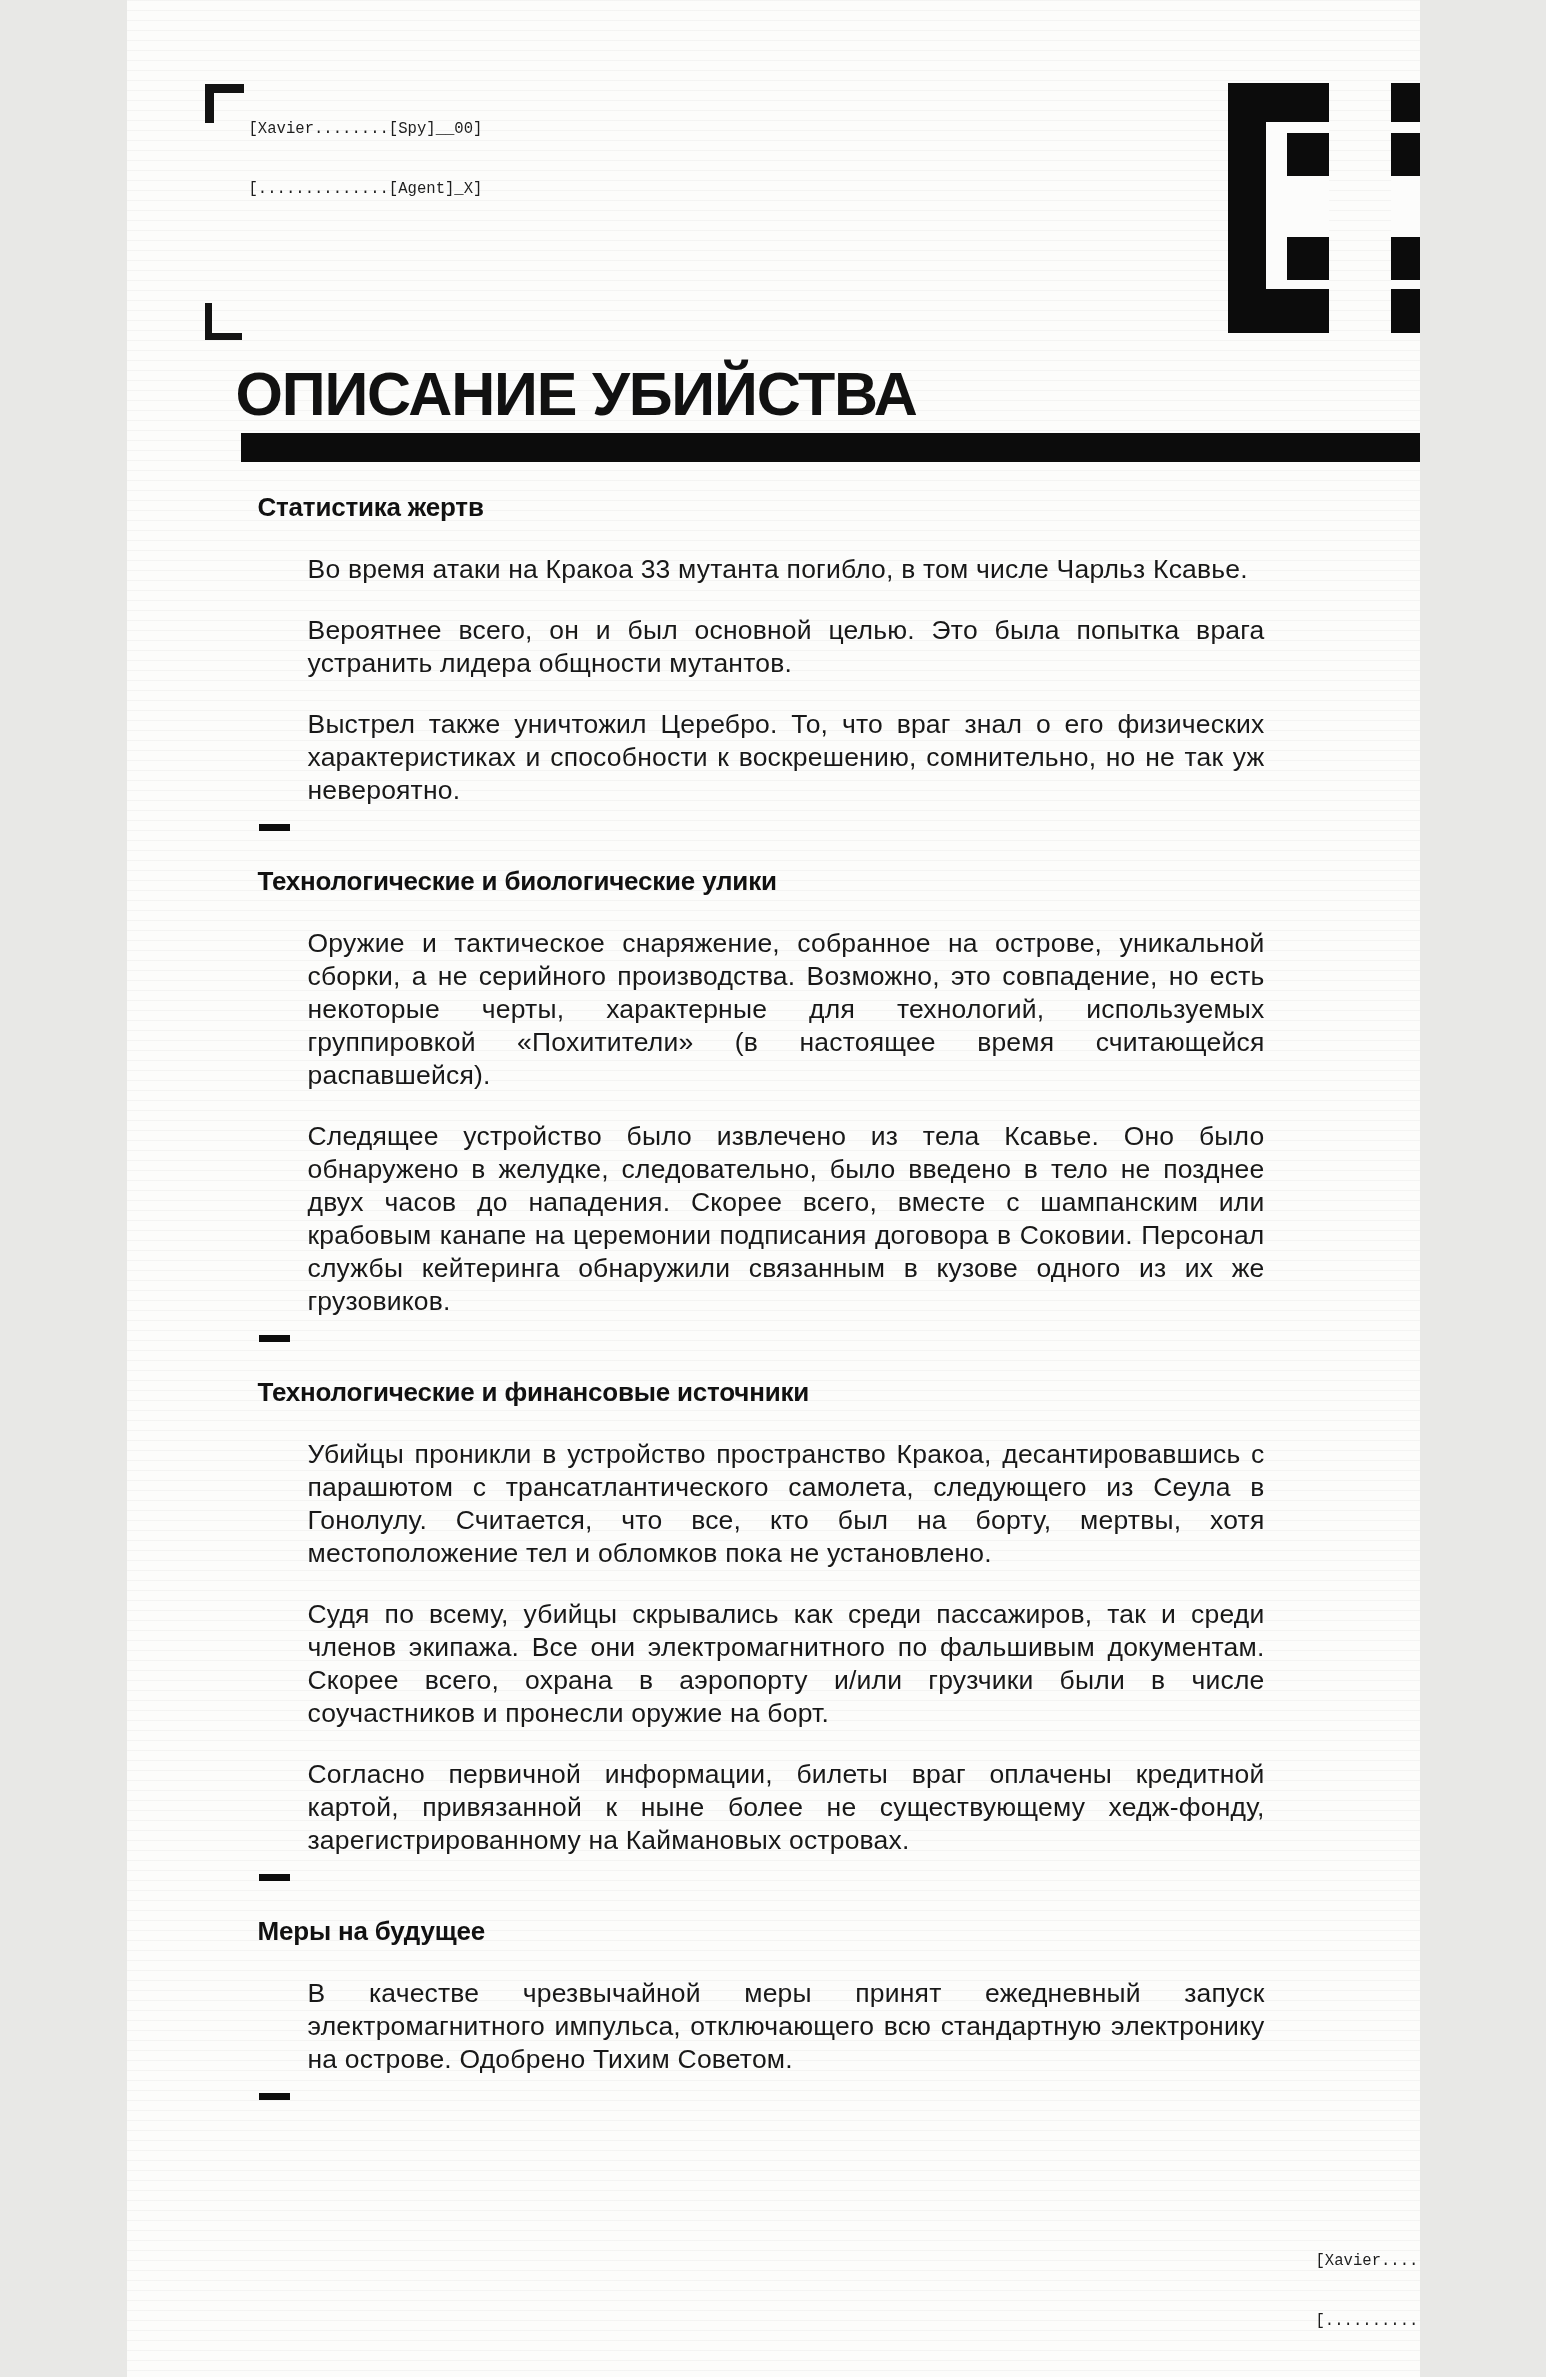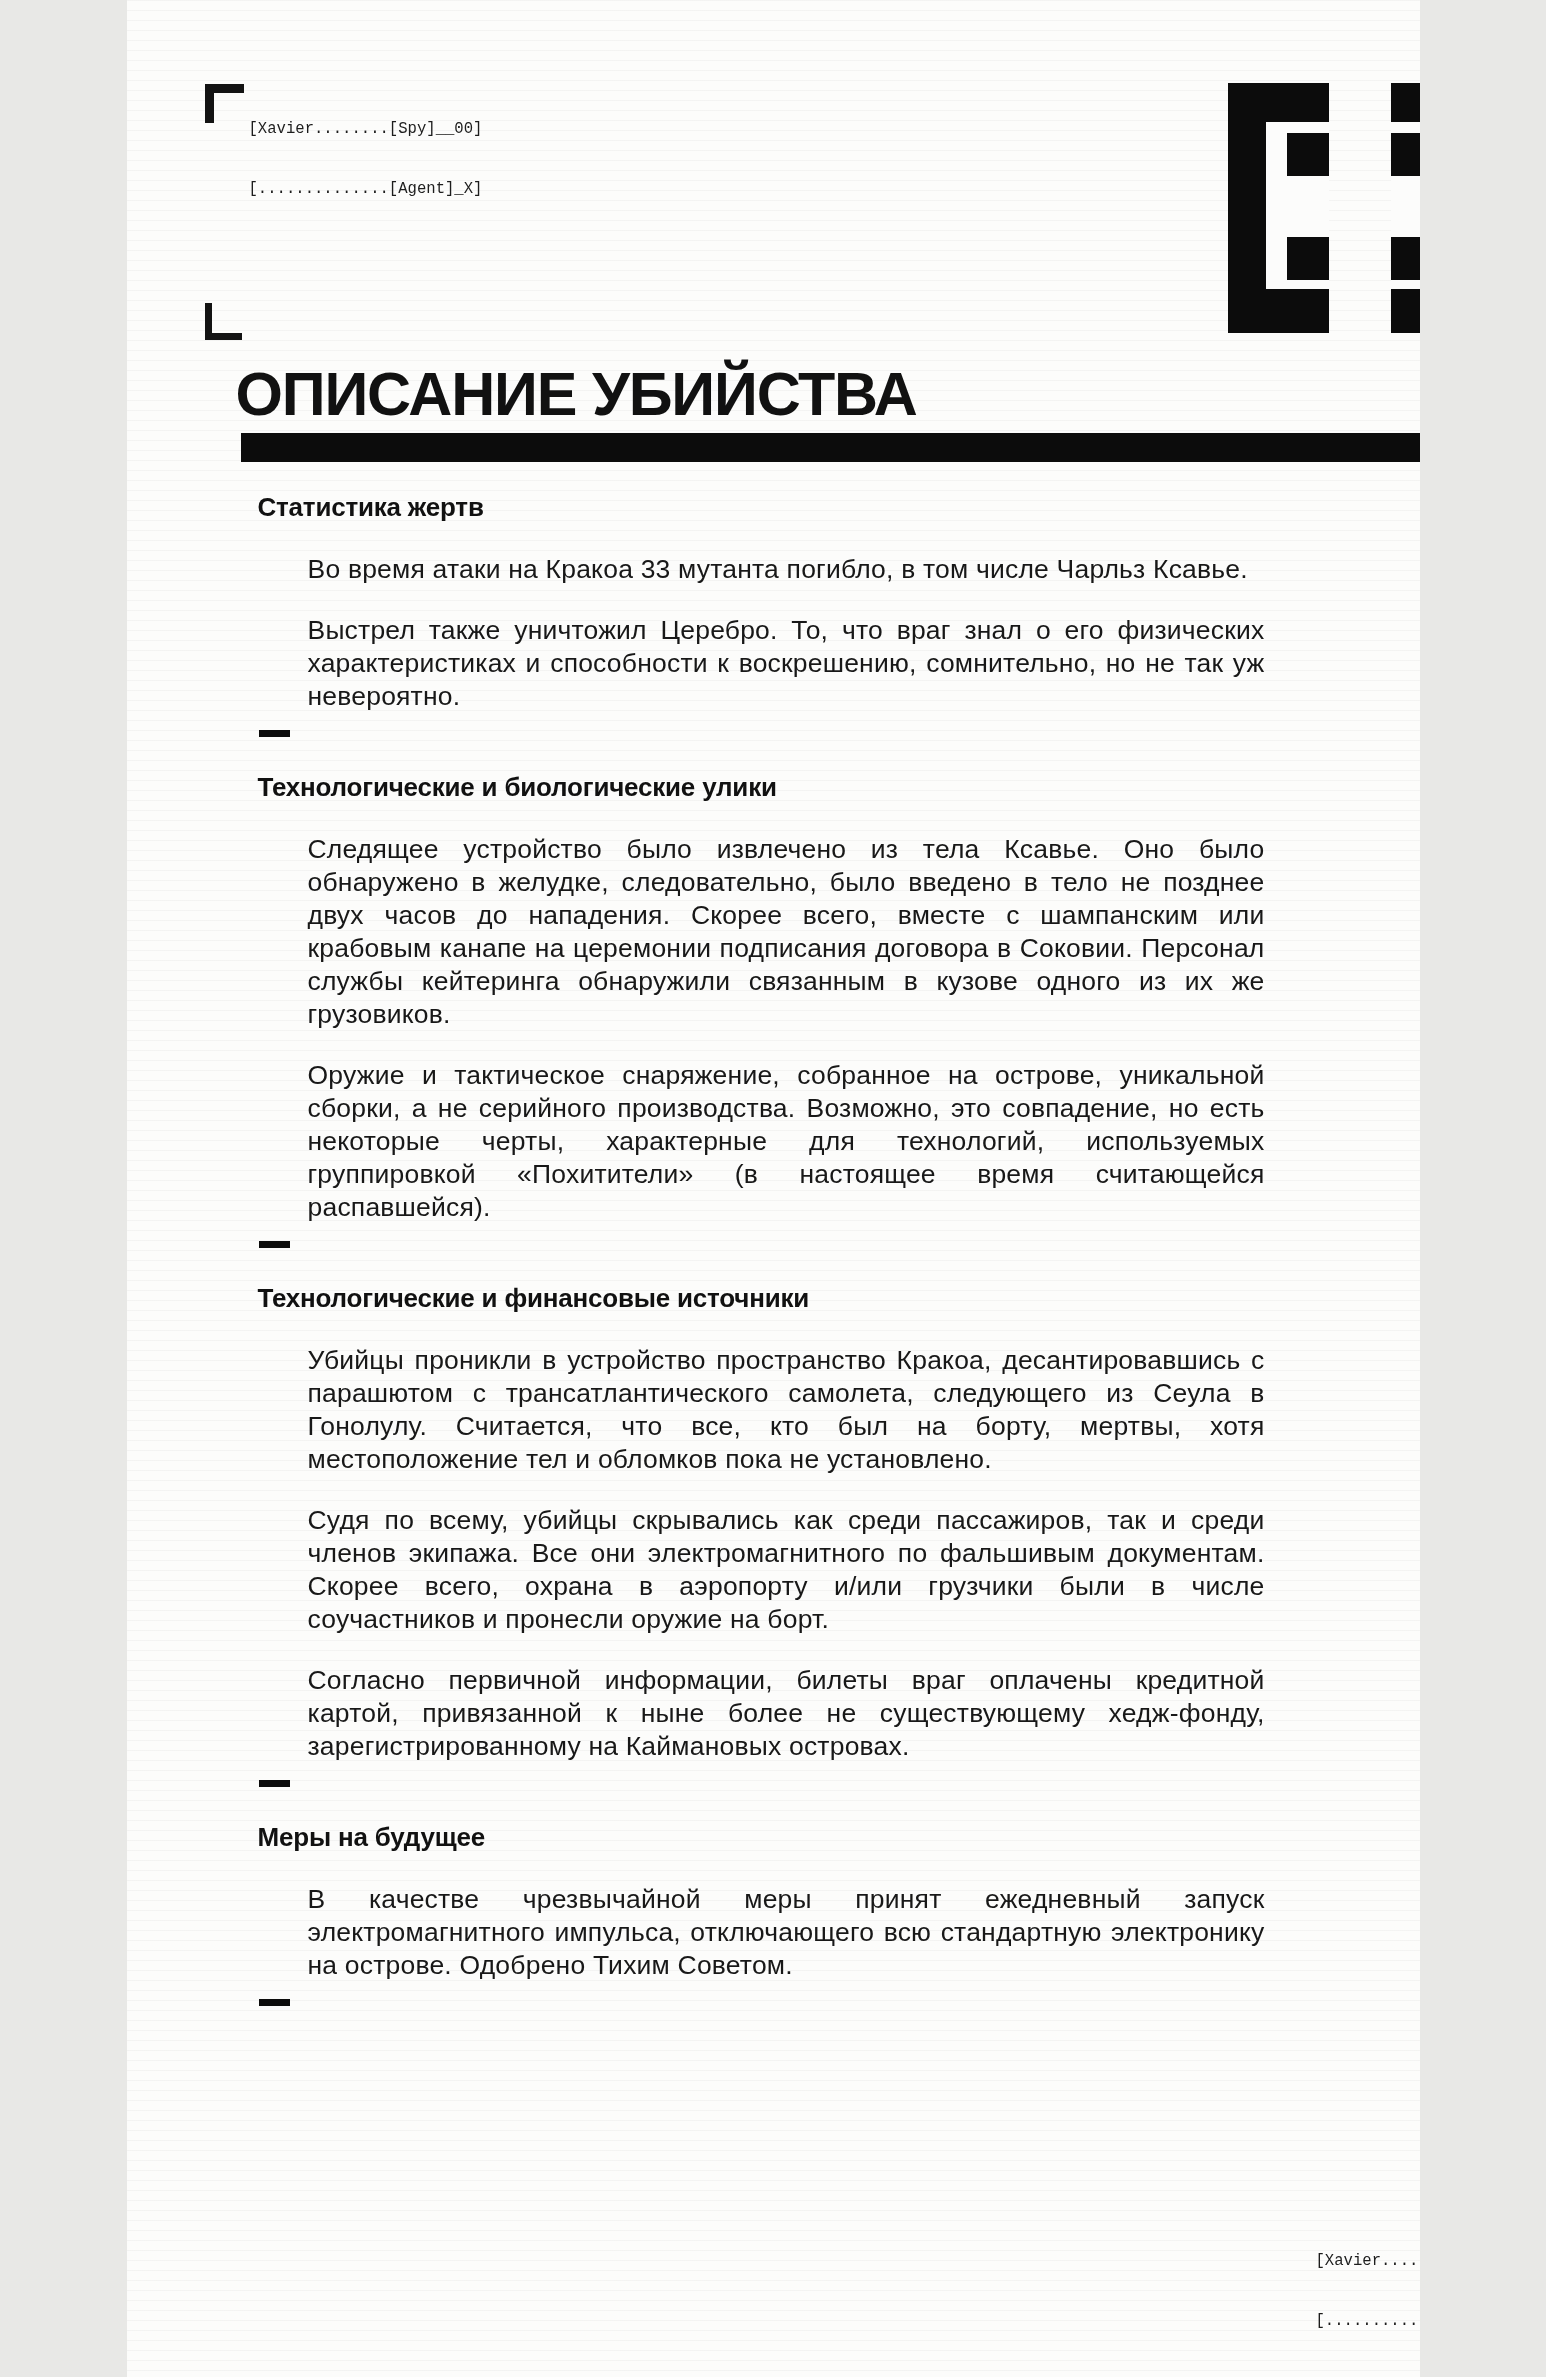--- a/index.html
+++ b/index.html
@@ -115,30 +115,31 @@
   </div>
 
   <h1 class="title">ОПИСАНИЕ УБИЙСТВА</h1>
   <div class="title-bar"></div>
 
   <main class="sections">
   <section class="section">
     <h2 class="section-heading">Статистика жертв</h2>
     <div class="section-paragraphs">
           <p class="body-p">Во время атаки на Кракоа 33 мутанта погибло, в том числе Чарльз Ксавье.</p>
+          <p class="body-p">Вероятнее всего, он и был основной целью. Это была попытка врага устранить лидера общности мутантов.</p>
           <p class="body-p">Выстрел также уничтожил Церебро. То, что враг знал о его физических характеристиках и способности к воскрешению, сомнительно, но не так уж невероятно.</p>
         </div>
     <div class="dash"></div>
   </section>
 
   <section class="section">
     <h2 class="section-heading">Технологические и биологические улики</h2>
     <div class="section-paragraphs">
+          <p class="body-p">Оружие и тактическое снаряжение, собранное на острове, уникальной сборки, а не серийного производства. Возможно, это совпадение, но есть некоторые черты, характерные для технологий, используемых группировкой «Похитители» (в настоящее время считающейся распавшейся).</p>
           <p class="body-p">Следящее устройство было извлечено из тела Ксавье. Оно было обнаружено в желудке, следовательно, было введено в тело не позднее двух часов до нападения. Скорее всего, вместе с шампанским или крабовым канапе на церемонии подписания договора в Соковии. Персонал службы кейтеринга обнаружили связанным в кузове одного из их же грузовиков.</p>
-          <p class="body-p">Оружие и тактическое снаряжение, собранное на острове, уникальной сборки, а не серийного производства. Возможно, это совпадение, но есть некоторые черты, характерные для технологий, используемых группировкой «Похитители» (в настоящее время считающейся распавшейся).</p>
         </div>
     <div class="dash"></div>
   </section>
 
   <section class="section">
     <h2 class="section-heading">Технологические и финансовые источники</h2>
     <div class="section-paragraphs">
           <p class="body-p">Убийцы проникли в устройство пространство Кракоа, десантировавшись с парашютом с трансатлантического самолета, следующего из Сеула в Гонолулу. Считается, что все, кто был на борту, мертвы, хотя местоположение тел и обломков пока не установлено.</p>
           <p class="body-p">Судя по всему, убийцы скрывались как среди пассажиров, так и среди членов экипажа. Все они электромагнитного по фальшивым документам. Скорее всего, охрана в аэропорту и/или грузчики были в числе соучастников и пронесли оружие на борт.</p>
           <p class="body-p">Согласно первичной информации, билеты враг оплачены кредитной картой, привязанной к ныне более не существующему хедж-фонду, зарегистрированному на Каймановых островах.</p>

